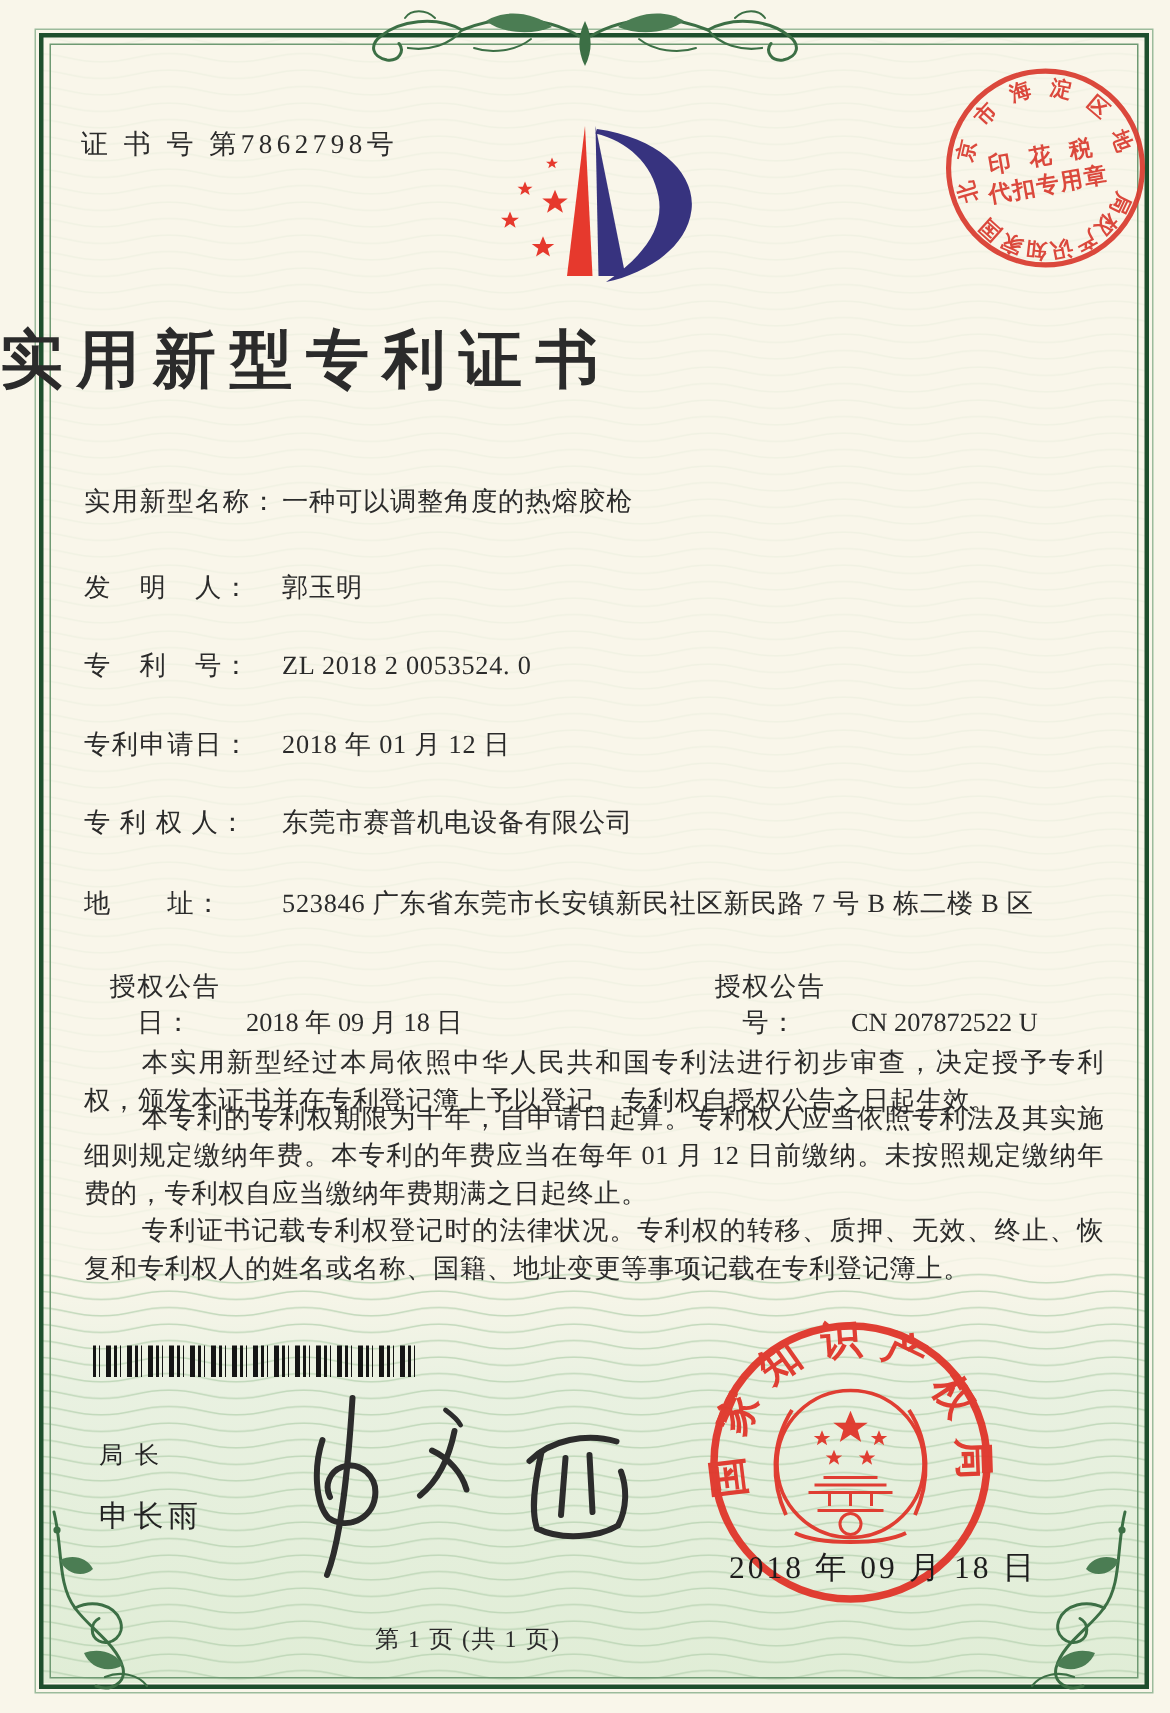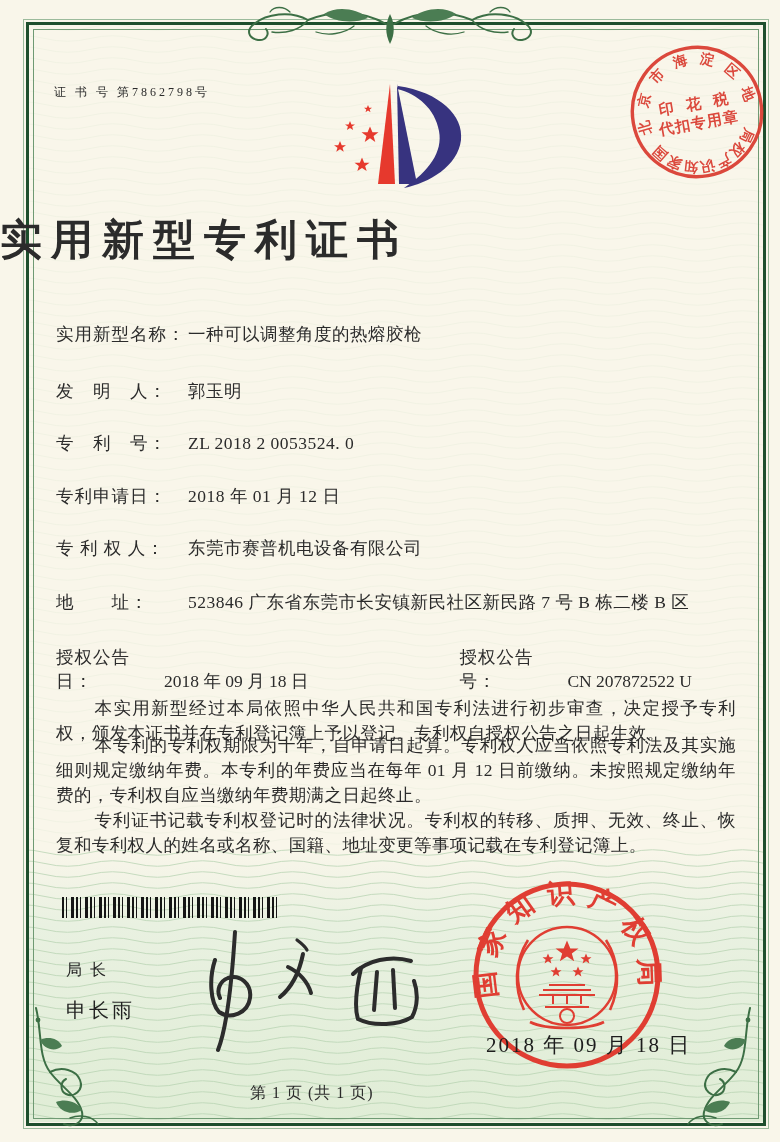--- a/index.html
+++ b/index.html
@@ -14,29 +14,29 @@
   #bg{position:absolute; left:0; top:0; z-index:0;}
   
   .frame-outer{position:absolute; left:23px; top:19px; right:11px; bottom:13px;
     border:1px solid #9cbb9c; z-index:1; pointer-events:none;}
   .frame-main{position:absolute; left:26px; top:22px; right:14px; bottom:16px;
     border:3px solid #1e4f2d; z-index:1; pointer-events:none;}
   .frame-inner{position:absolute; left:33px; top:29px; right:21px; bottom:23px;
     border:1px solid #6f9a73; z-index:1; pointer-events:none;}
   .ornament{z-index:2; pointer-events:none;}
   
-  .cert-no{left:54px; top:84px; font-size:12px; letter-spacing:3px; z-index:4;}
+  .cert-no{left:54px; top:84px; font-size:18px; letter-spacing:3px; z-index:4;}
   .doc-title{left:0; right:28px; top:212px; text-align:left;
     font-size:42px; font-weight:bold; letter-spacing:9px; z-index:4;}
   .row{position:absolute; left:56px; right:44px; font-size:17.5px; line-height:24px; z-index:4;}
   .flabel{display:inline-block; width:132px; letter-spacing:1px; vertical-align:top;}
   .fvalue{display:inline-block; vertical-align:top; letter-spacing:0.5px;}
   .fvalue.addr{width:516px;}
   .grant-left{display:inline-block; width:399px;}
-  .grant-label{display:inline-block; width:108px; letter-spacing:1px;}
+  .grant-label{display:inline-block; width:108px; letter-spacing:1px;text-align:center;}
   .para{position:absolute; left:56px; right:44px; font-size:17.5px; line-height:25px;
     text-indent:2.2em; text-align:justify; letter-spacing:0.4px; margin:0; z-index:4;}
   .barcode{left:62px; top:897px; width:218px; height:21px; z-index:4;
     background:repeating-linear-gradient(90deg,
       #151515 0px,#151515 2px, transparent 2px, transparent 4px,
       #151515 4px,#151515 5px, transparent 5px, transparent 9px,
       #151515 9px,#151515 12px, transparent 12px, transparent 14px);}
   .officer-title{left:66px; top:960px; font-family:"Liberation Sans","DejaVu Sans",sans-serif;
     font-size:16px; letter-spacing:8px; z-index:4; color:#222;}
   .officer-name{left:66px; top:997px; font-family:"Liberation Sans","DejaVu Sans",sans-serif;

